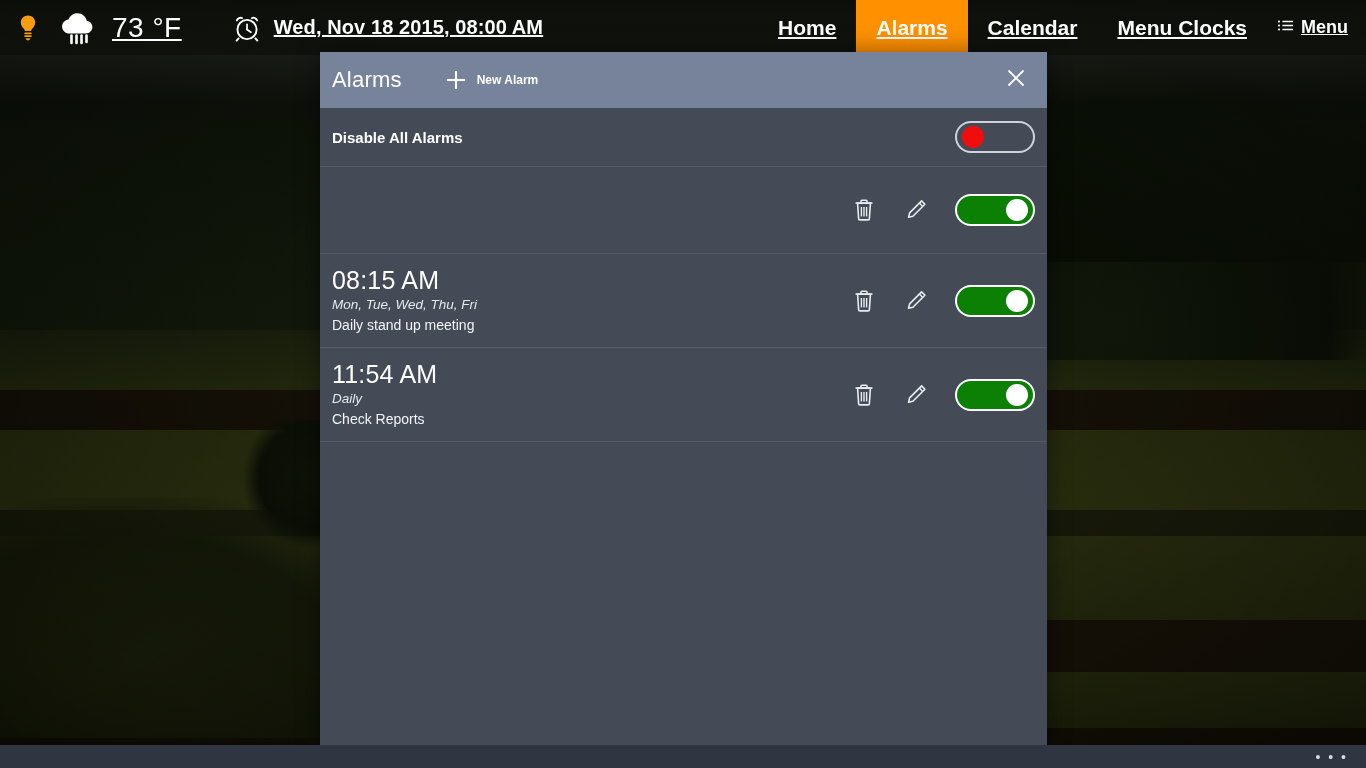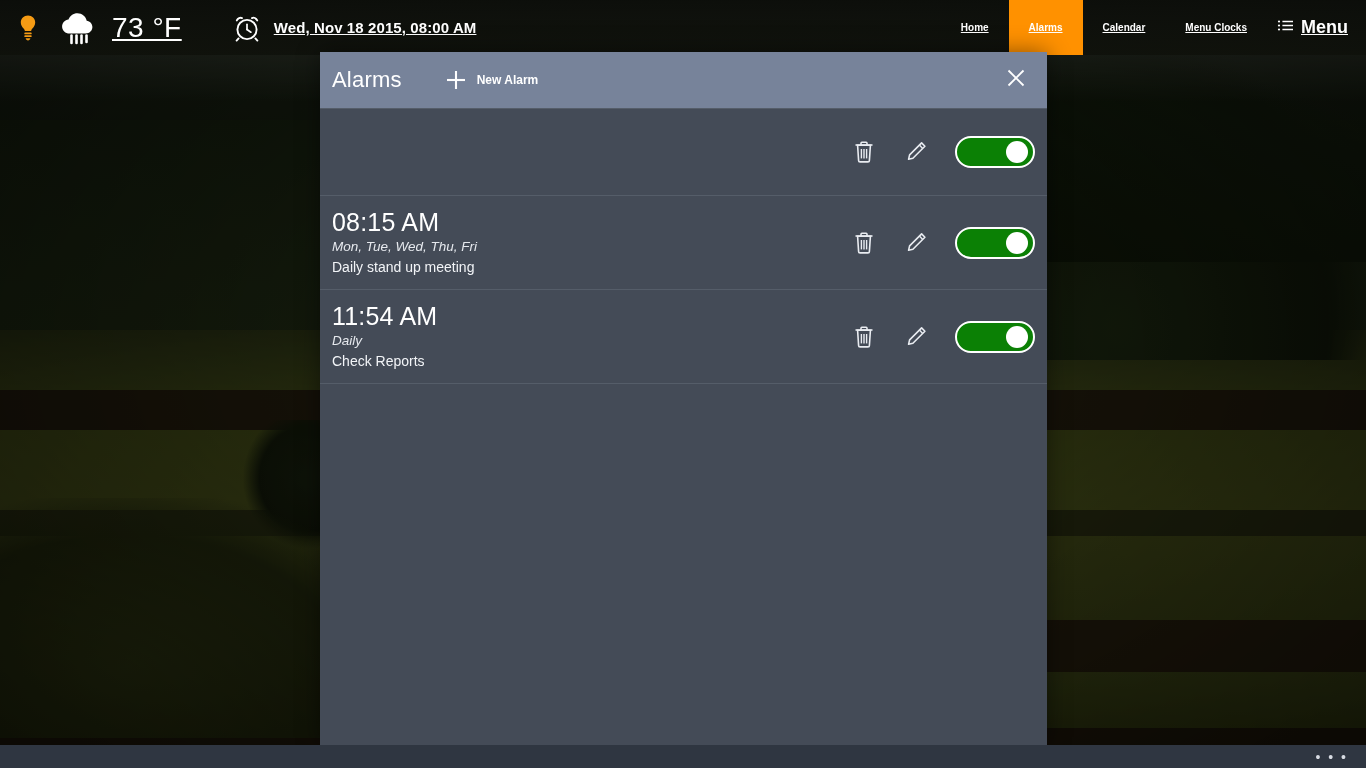--- a/index.html
+++ b/index.html
@@ -54,26 +54,26 @@
     position:absolute; top:0; left:0; width:1366px; height:55px;
     display:flex; align-items:flex-end;
     background:linear-gradient(180deg, rgba(10,12,8,.92), rgba(14,16,10,.80));
     color:#fff; z-index:10;text-decoration:underline;
   }
   .tb-left { display:flex; align-items:center; height:55px; }
   .bulb-icon { margin-left:18px; margin-right:20px; display:flex; align-items:center; }
   .rain-icon { margin-right:14px; display:flex; align-items:center; }
   .temp { font-size:28px; font-weight:400; letter-spacing:.5px; margin-right:50px; color:#fff; }
   .clock-icon { margin-right:12px; display:flex; align-items:center; }
-  .datetime { font-size:15px; font-weight:bold; color:#fff; letter-spacing:.1px; }
+  .datetime { font-size:20px; font-weight:bold; color:#fff; letter-spacing:.1px; }
 
   .tb-right { margin-left:auto; display:flex; align-items:stretch; height:55px; }
   .navitem {
     display:flex; align-items:center; padding:12px 20px;
-    font-size:10px; font-weight:bold; color:#fff; cursor:pointer;
+    font-size:21px; font-weight:bold; color:#fff; cursor:pointer;
     white-space:nowrap;
   }
   .navitem.active { background:#ff9100; color:#fff; }
   .menuitem { display:flex; align-items:center; gap:6px; padding:0 18px 0 10px; font-size:18px; font-weight:bold; color:#fff; cursor:pointer; }
 
   
   #panel {
     position:absolute; left:320px; top:52px; width:727px; height:693px;
     background:#444b57; z-index:20;
     display:flex; flex-direction:column;
@@ -242,20 +242,26 @@
         <svg width="22" height="22" viewBox="0 0 22 22" aria-hidden="true">
           <line x1="3.5" y1="3.5" x2="18.5" y2="18.5" stroke="#ffffff" stroke-width="1.8"></line>
           <line x1="18.5" y1="3.5" x2="3.5" y2="18.5" stroke="#ffffff" stroke-width="1.8"></line>
         </svg>
       </span>
     </div>
   </div>
 
   <div id="panel-body">
 
+    <div class="disable-row">
+      <span class="disable-label">Disable All Alarms</span>
+      <div class="toggle off">
+        <span class="knob"></span>
+      </div>
+    </div>
 
     <div class="alarm-row">
       <div class="alarm-actions">
         <span class="icon-btn">
           <svg width="22" height="24" viewBox="0 0 22 24" aria-hidden="true">
             <line x1="2.5" y1="5" x2="19.5" y2="5" stroke="#e9ecf1" stroke-width="1.6"></line>
             <path d="M8 5V3.2c0-.5.4-.9.9-.9h4.2c.5 0 .9.4.9.9V5" fill="none" stroke="#e9ecf1" stroke-width="1.6"></path>
             <path d="M4.6 5.2h12.8l-1 15.3c0 .8-.7 1.4-1.5 1.4H7.1c-.8 0-1.5-.6-1.5-1.4z" fill="none" stroke="#e9ecf1" stroke-width="1.6"></path>
             <line x1="8.4" y1="9" x2="8.4" y2="18.4" stroke="#e9ecf1" stroke-width="1.4"></line>
             <line x1="11" y1="9" x2="11" y2="18.4" stroke="#e9ecf1" stroke-width="1.4"></line>

